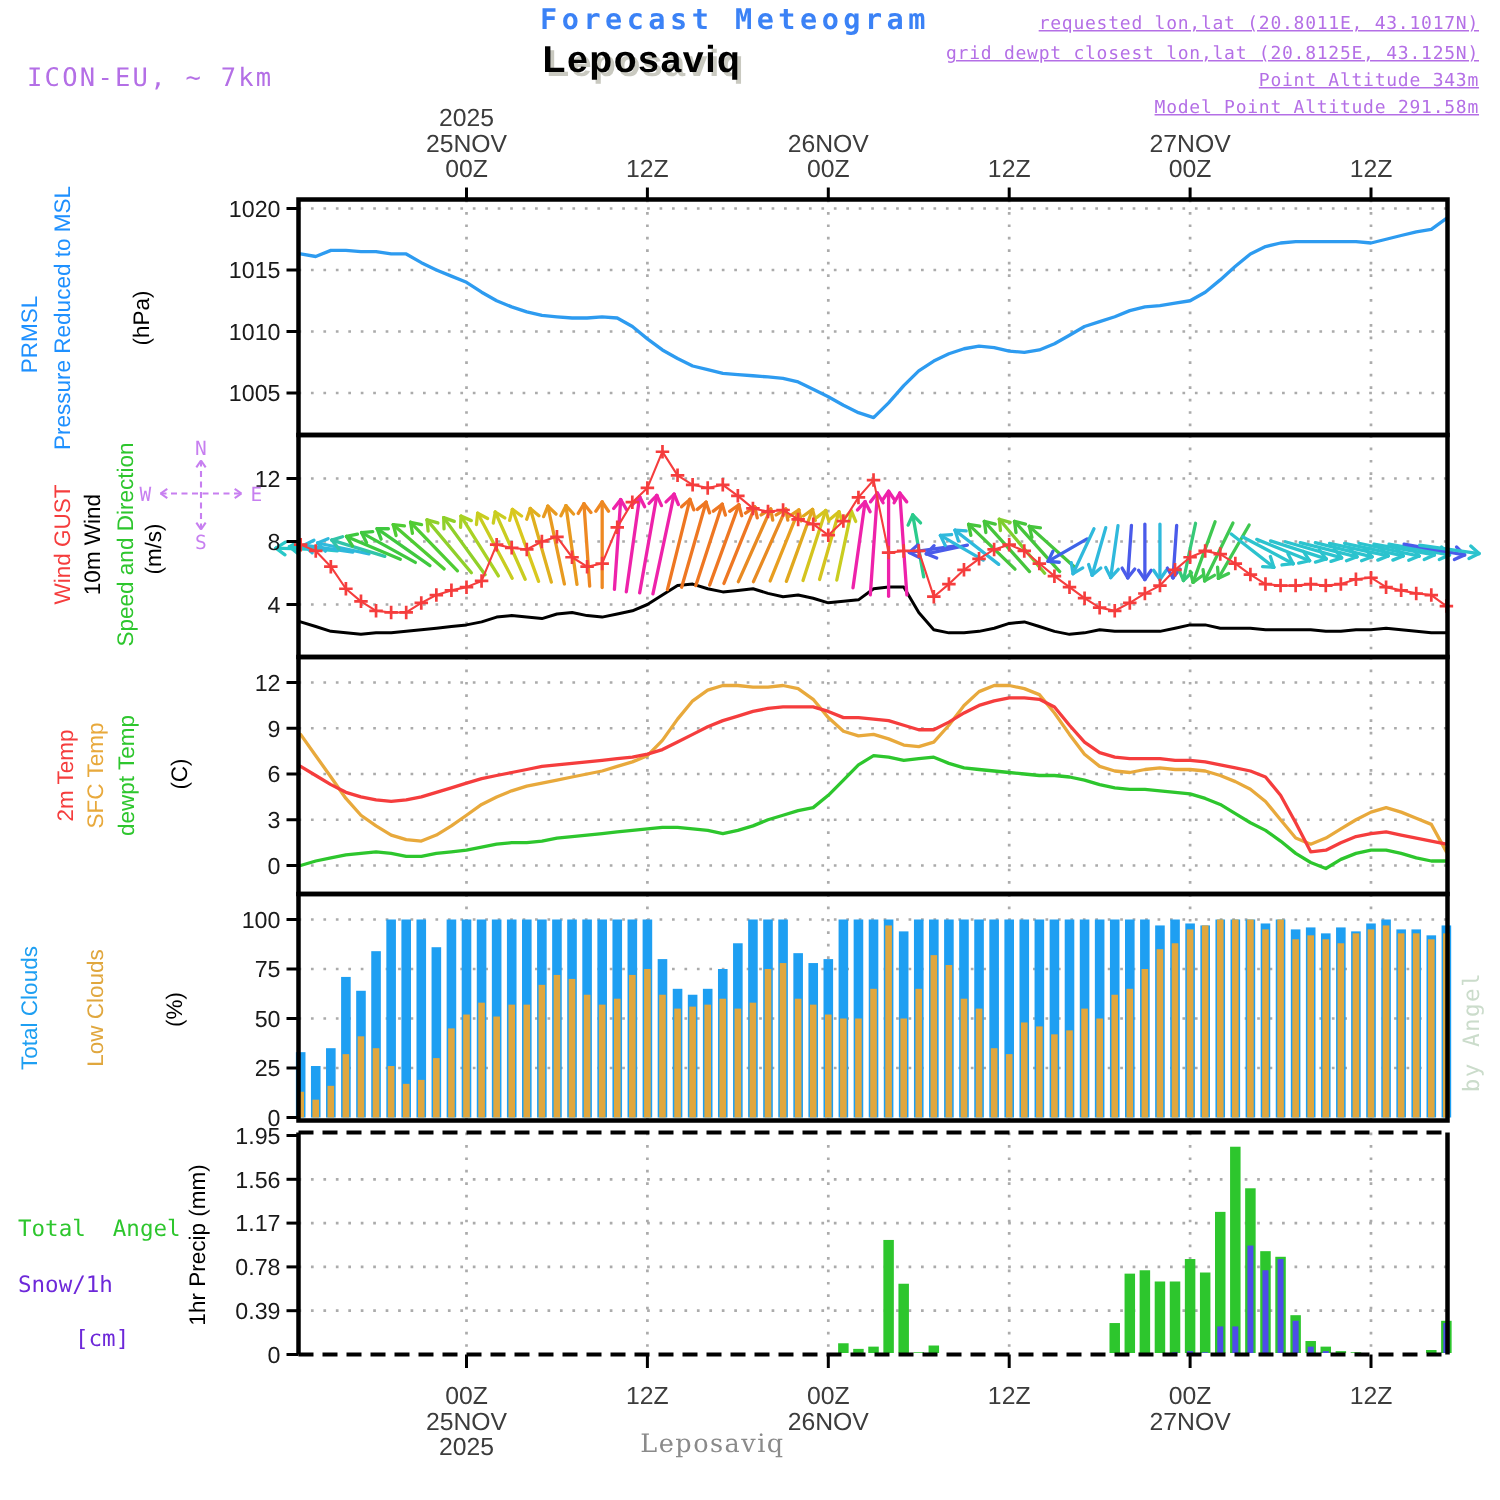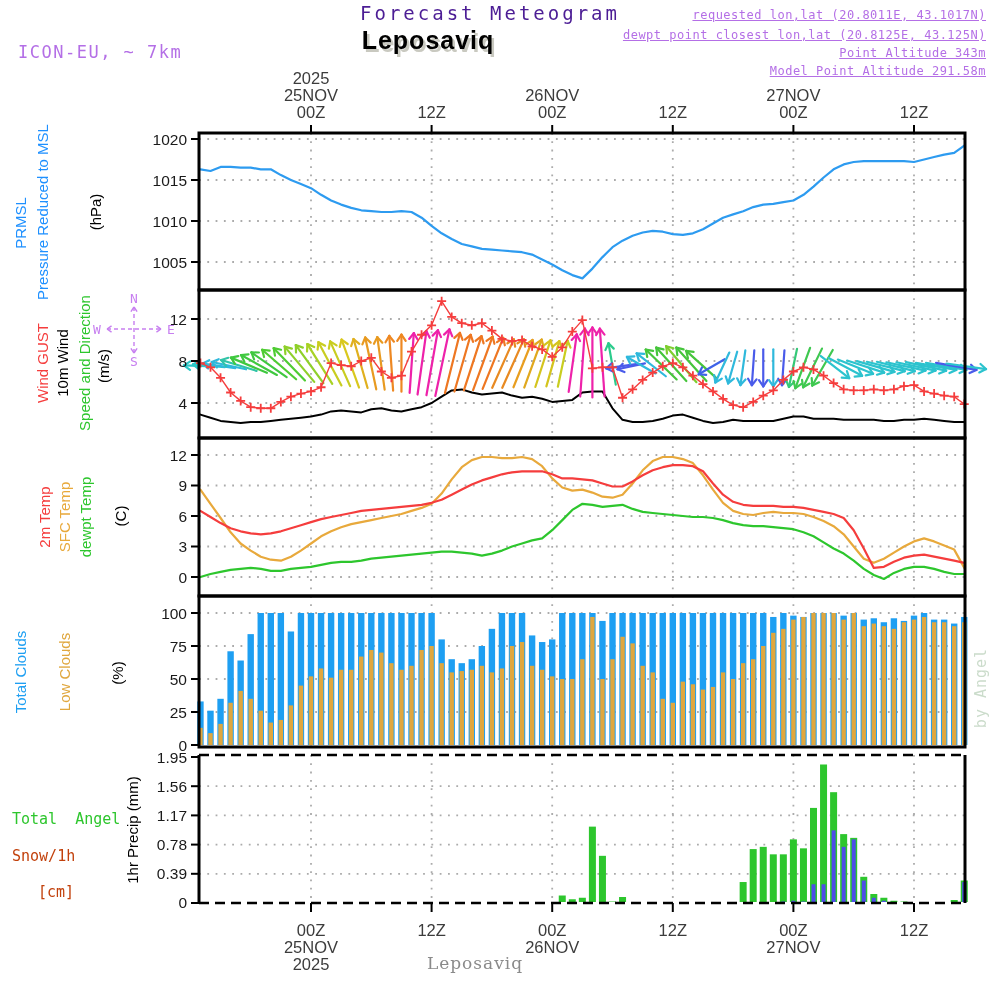--- a/index.html
+++ b/index.html
@@ -1,45 +1,45 @@
 <!DOCTYPE html>
 <html><head>
 <meta charset="utf-8">
 <style>
   html,body{margin:0;padding:0;background:#fff;}
   body{width:1000px;height:1000px;position:relative;overflow:hidden;
        font-family:"Liberation Sans",sans-serif;}
   .abs{position:absolute;}
   .mono{font-family:"DejaVu Sans Mono",monospace;}
   .purple{color:#B46FE6;text-align:right;}
-  .wheat{color:#4c1d95;}
+  .wheat{color:#3b82f6;font-weight:bold;}
   .hdr-right{right:14px;text-align:right;font-size:12px;letter-spacing:.5px;white-space:nowrap;text-decoration:underline;}
   #plot-title{left:300px;top:2px;width:380px;text-align:center;font-size:19px;letter-spacing:3px;}
   #station-title{left:318px;top:26px;width:220px;text-align:center;font-size:25px;font-weight:bold;color:#000;
                  text-shadow:2.5px 2.5px 0 #c9c9c0;letter-spacing:1px;}
   #model-label{left:18px;top:42px;font-size:17px;letter-spacing:1.5px;}
   .vlabel{position:absolute;transform:translate(-50%,-50%) rotate(-90deg);white-space:nowrap;font-size:15px;}
   .hlabel{position:absolute;white-space:pre;font-size:15px;}
   #watermark{left:981px;top:688px;transform:translate(-50%,-50%) rotate(-90deg);
              font-size:15px;color:#CBDCCB;white-space:nowrap;letter-spacing:1px;}
   #footer-station{left:400px;top:953px;width:150px;text-align:center;font-size:17px;color:#8a8a8a;
                   font-family:"DejaVu Serif",serif;letter-spacing:1px;}
   .c-blue{color:#1E90FF}.c-red{color:#F53D3D}.c-green{color:#2DC62D}
   .c-black{color:#000}.c-orange{color:#E8A93C}.c-cloudblue{color:#1E9FF2}
-  .c-lowcloud{color:#E0A73E}.c-snow{color:#c2410c}
+  .c-lowcloud{color:#E0A73E}.c-snow{color:#6d28d9}
   svg{position:absolute;left:0;top:0;}
 </style>
 </head>
 <body>
 
 <div class="abs mono wheat" id="plot-title">Forecast Meteogram</div>
 <div class="abs" id="station-title">Leposaviq</div>
 <div class="abs mono purple" id="model-label">ICON-EU, ~ 7km</div>
 <div class="abs mono purple hdr-right" style="top:8px">requested lon,lat (20.8011E, 43.1017N)</div>
-<div class="abs mono purple hdr-right" style="top:28px">dewpt point closest lon,lat (20.8125E, 43.125N)</div>
+<div class="abs mono purple hdr-right" style="top:28px">grid dewpt closest lon,lat (20.8125E, 43.125N)</div>
 <div class="abs mono purple hdr-right" style="top:46px">Point Altitude 343m</div>
 <div class="abs mono purple hdr-right" style="top:64px">Model Point Altitude 291.58m</div>
 
 <div class="vlabel c-blue" style="left:20px;top:223px">PRMSL</div>
 <div class="vlabel c-blue" style="left:42px;top:212px">Pressure Reduced to MSL</div>
 <div class="vlabel c-black" style="left:95px;top:212px">(hPa)</div>
 
 <div class="vlabel c-red" style="left:42px;top:363px">Wind GUST</div>
 <div class="vlabel c-black" style="left:62px;top:363px">10m Wind</div>
 <div class="vlabel c-green" style="left:84px;top:363px">Speed and Direction</div>
@@ -49,21 +49,21 @@
 <div class="vlabel c-orange" style="left:64px;top:517px">SFC Temp</div>
 <div class="vlabel c-green" style="left:85px;top:517px">dewpt Temp</div>
 <div class="vlabel c-black" style="left:120px;top:516px">(C)</div>
 
 <div class="vlabel c-cloudblue" style="left:20px;top:672px">Total Clouds</div>
 <div class="vlabel c-lowcloud" style="left:64px;top:672px">Low Clouds</div>
 <div class="vlabel c-black" style="left:117px;top:673px">(%)</div>
 
 <div class="hlabel mono c-green" style="left:12px;top:810px">Total  Angel</div>
 <div class="hlabel mono c-snow" style="left:12px;top:847px">Snow/1h</div>
-<div class="hlabel mono c-snow" style="left:38px;top:883px">[cm]</div>
+<div class="hlabel mono c-snow" style="left:50px;top:883px">[cm]</div>
 <div class="vlabel c-black" style="left:132px;top:830px">1hr Precip (mm)</div>
 
 <svg id="chart" width="1000" height="1000" viewBox="0 0 1000 1000">
     <line x1="199" y1="139" x2="965" y2="139" stroke="#ABABAB" stroke-width="1.8" stroke-dasharray="1.8 6.5"></line>
     <line x1="199" y1="180" x2="965" y2="180" stroke="#ABABAB" stroke-width="1.8" stroke-dasharray="1.8 6.5"></line>
     <line x1="199" y1="221" x2="965" y2="221" stroke="#ABABAB" stroke-width="1.8" stroke-dasharray="1.8 6.5"></line>
     <line x1="199" y1="262" x2="965" y2="262" stroke="#ABABAB" stroke-width="1.8" stroke-dasharray="1.8 6.5"></line>
     <line x1="311" y1="133" x2="311" y2="290" stroke="#ABABAB" stroke-width="1.8" stroke-dasharray="1.8 6.5"></line>
     <line x1="431.6" y1="133" x2="431.6" y2="290" stroke="#ABABAB" stroke-width="1.8" stroke-dasharray="1.8 6.5"></line>
     <line x1="552.2" y1="133" x2="552.2" y2="290" stroke="#ABABAB" stroke-width="1.8" stroke-dasharray="1.8 6.5"></line>

